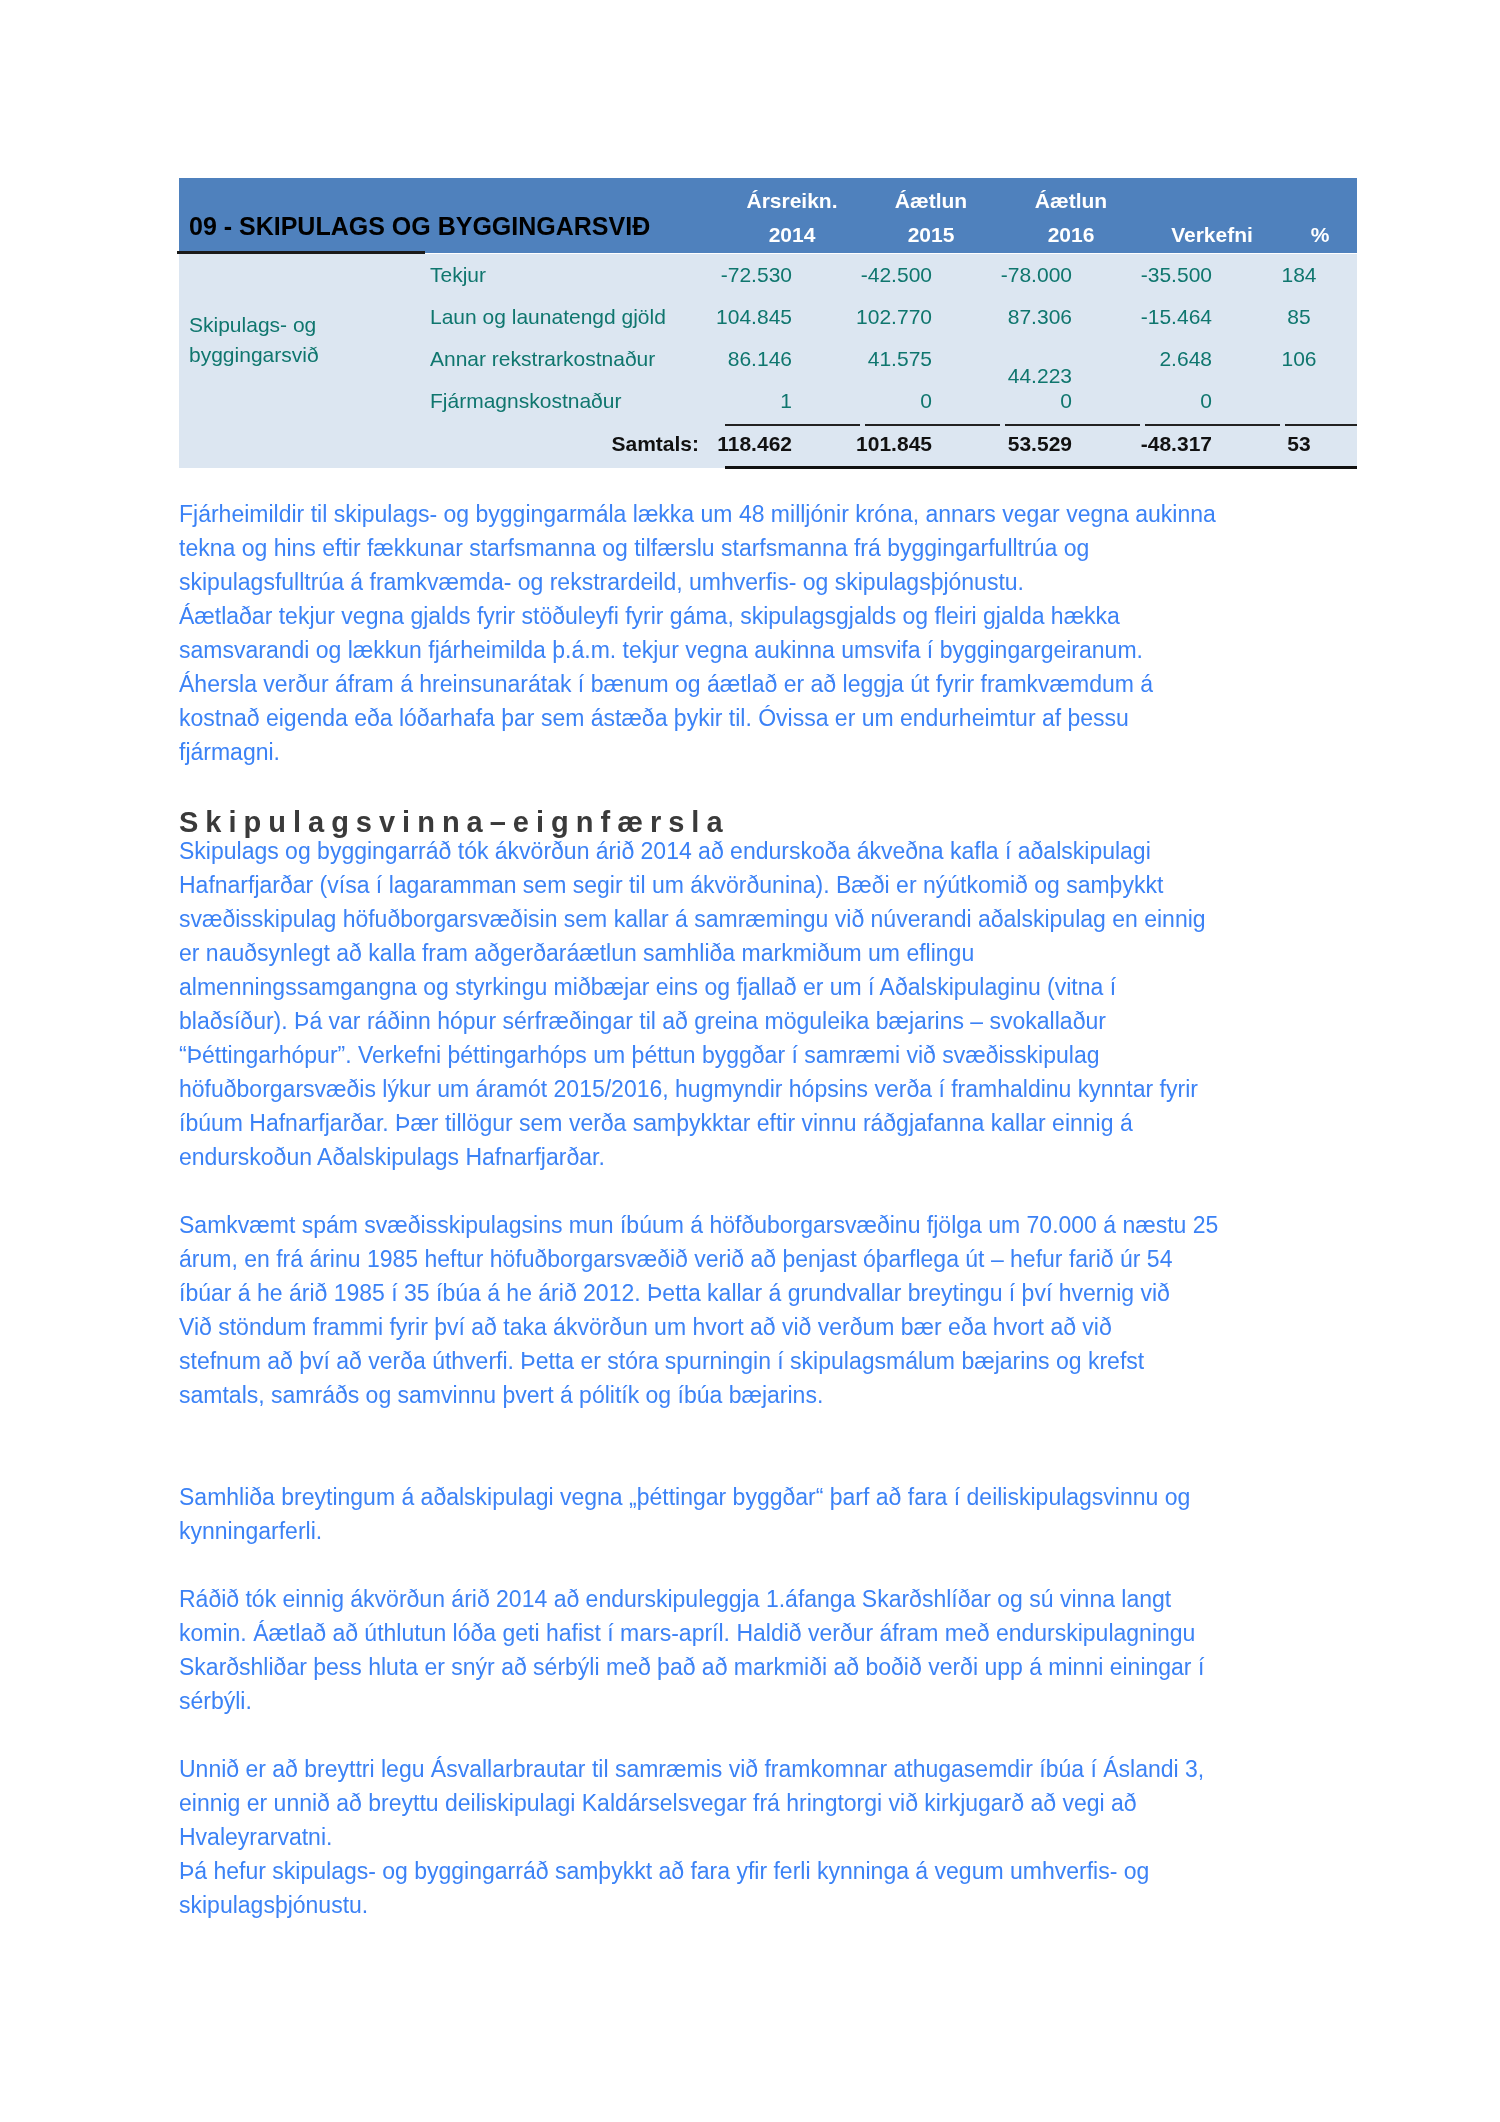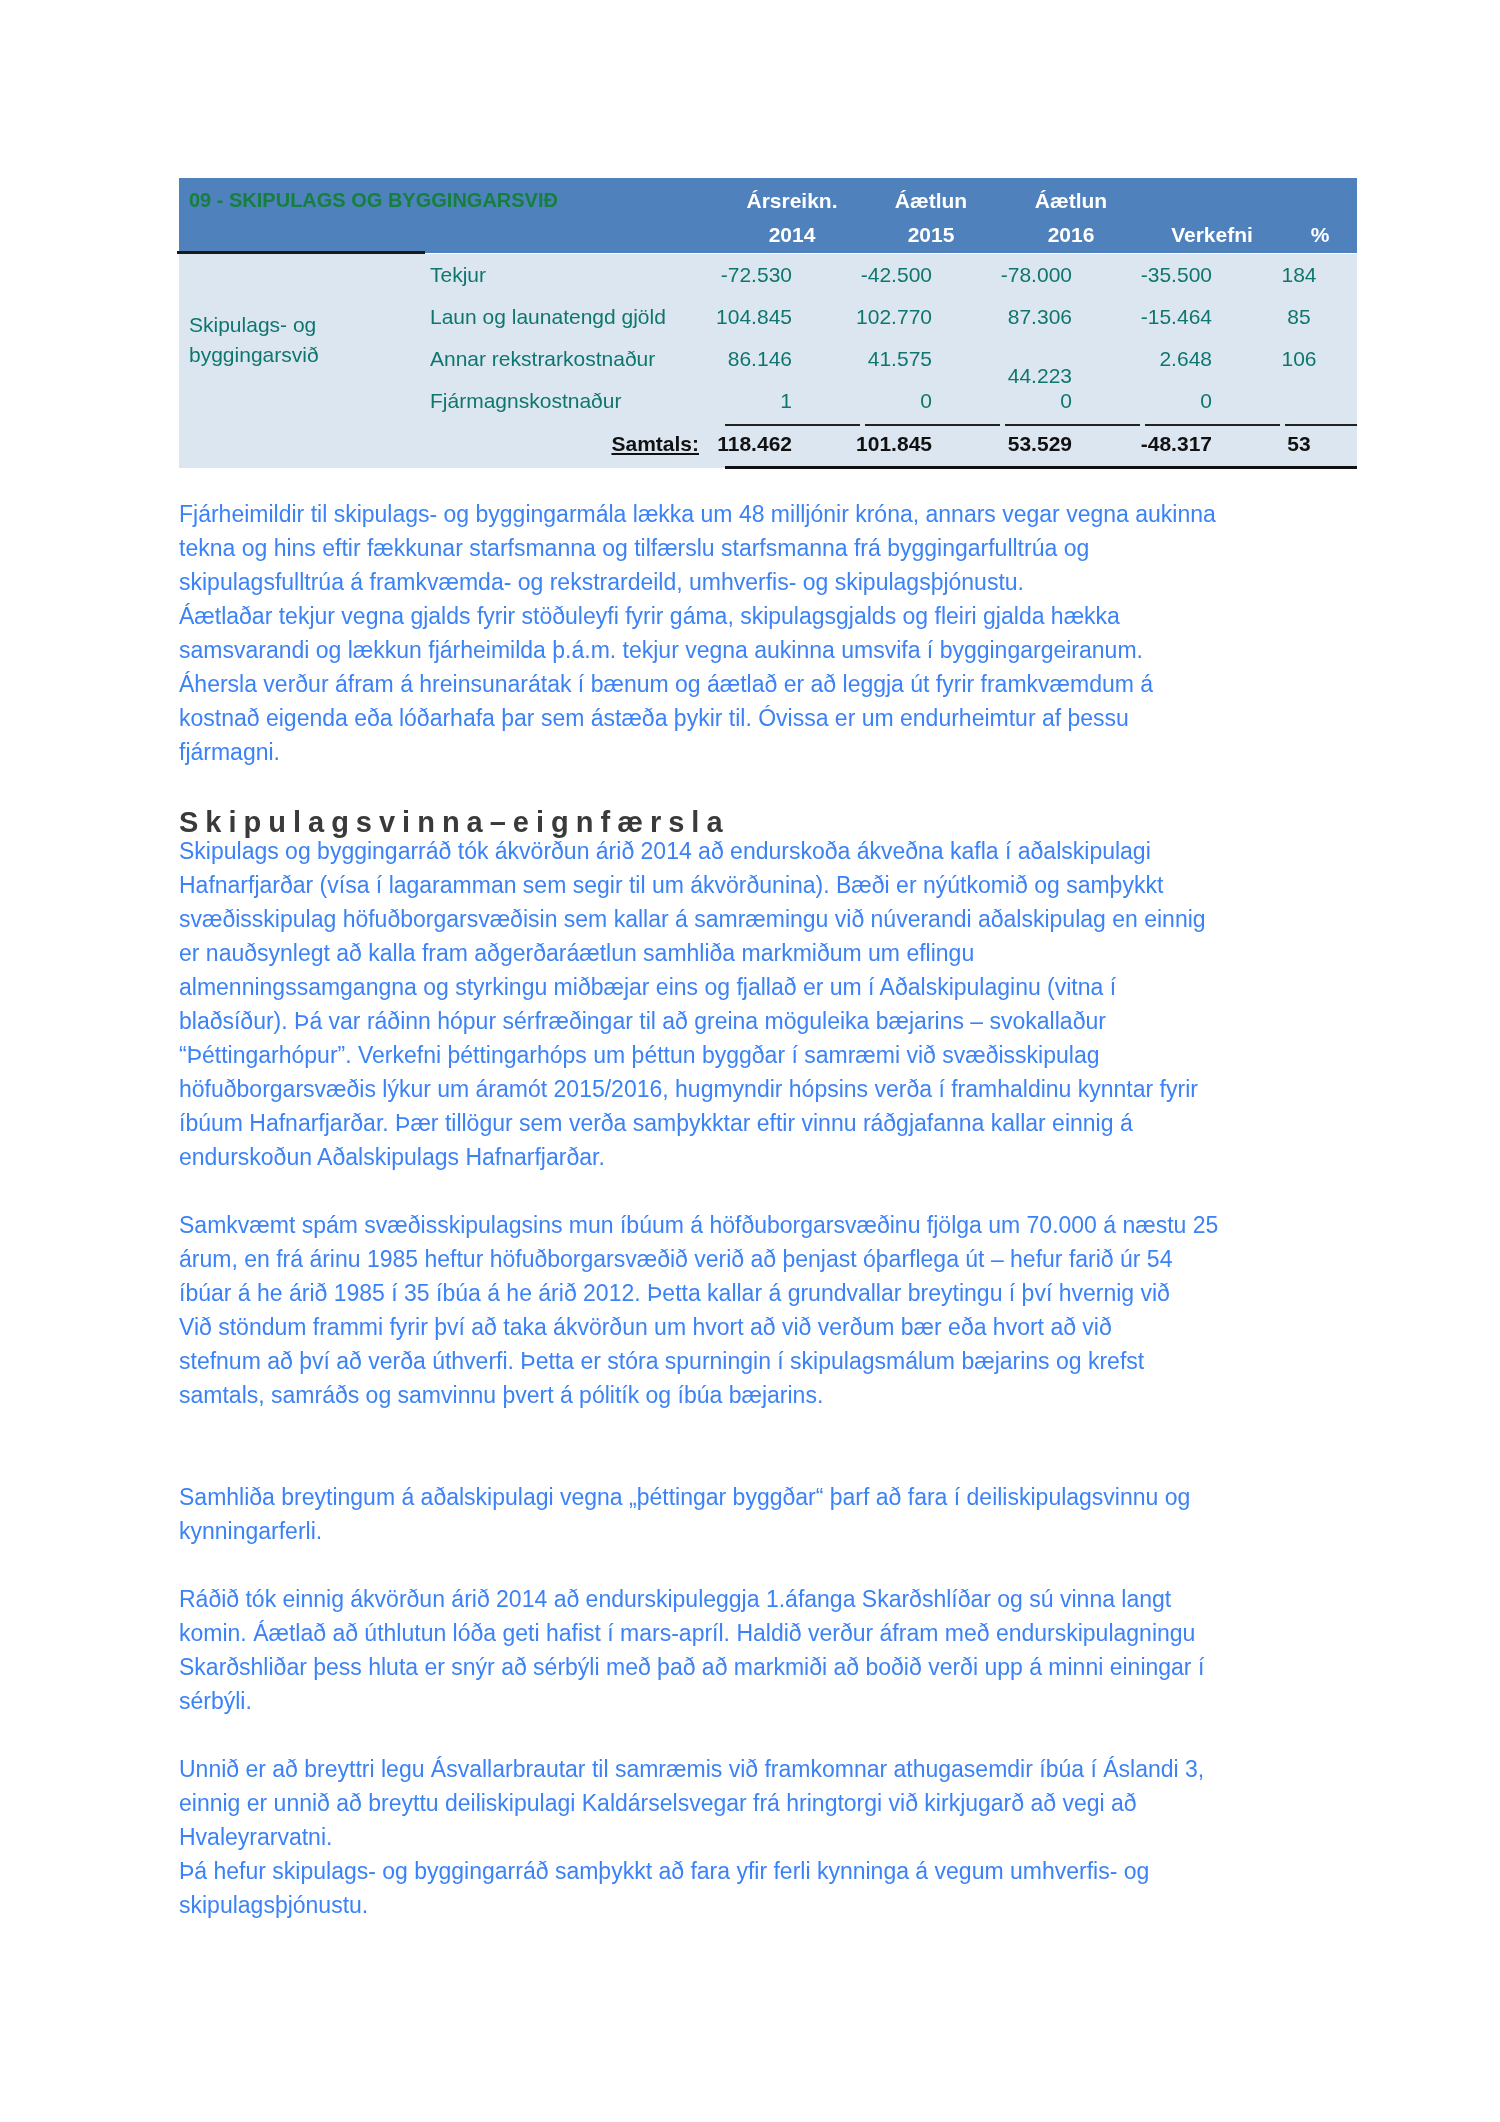--- a/index.html
+++ b/index.html
@@ -4,21 +4,21 @@
 <style>
   html, body { margin: 0; padding: 0; background: #ffffff; }
   body { width: 1500px; height: 2122px; position: relative; overflow: hidden;
          font-family: "Liberation Sans", "DejaVu Sans", sans-serif; color: #3a3a3a; }
 
   
   .budget-table { position: absolute; left: 179px; top: 178px; width: 1178px; height: 290px; }
   .hdr { position: absolute; left: 0; top: 0; width: 1178px; height: 75px; background: #4f81bd; }
   .hdr-rule { position: absolute; left: -2px; top: 73px; width: 248px; height: 3px; background: #1a1a1a; }
   .body-bg { position: absolute; left: 0; top: 76px; width: 1178px; height: 214px; background: #dce6f1; }
-  .hdr-text { position: absolute; color: #15803d; font-weight: bold; font-size: 20px; white-space: nowrap; }
+  .hdr-text { position: absolute; color: #000000; font-weight: bold; font-size: 25px; white-space: nowrap; margin-top: 23px; }
   .hdr-col { position: absolute; color: #ffffff; font-weight: bold; font-size: 21px; text-align: center; width: 140px; }
   .cell { position: absolute; font-size: 21px; color: #0f766e; white-space: nowrap; }
   .num { text-align: right; }
   .bold { font-weight: bold; color: #111; }
   .thin-rule { position: absolute; height: 2px; background: #222; }
   .thick-rule { position: absolute; height: 3px; background: #111; }
 
   
   .para { position: absolute; left: 179px; width: 1180px; font-size: 23px; line-height: 34px; color: #3b82f6; }
   .para span.line { display: block; white-space: nowrap; }
@@ -82,21 +82,21 @@
     <div class="cell" style="left:1070px; width:100px; top:211px; text-align:center;"></div>
   </div>
 
   <div class="thin-rule" style="left:546px; width:135px; top:246px;"></div>
   <div class="thin-rule" style="left:686px; width:135px; top:246px;"></div>
   <div class="thin-rule" style="left:826px; width:135px; top:246px;"></div>
   <div class="thin-rule" style="left:966px; width:135px; top:246px;"></div>
   <div class="thin-rule" style="left:1106px; width:72px; top:246px;"></div>
 
   <div>
-    <div class="cell bold num" style="left:300px; width:220px; top:254px;text-decoration:underline;">Samtals:</div>
+    <div class="cell bold num" style="left:300px; width:220px; top:254px;">Samtals:</div>
     <div class="cell bold num" style="left:480px; width:133px; top:254px;">118.462</div>
     <div class="cell bold num" style="left:620px; width:133px; top:254px;">101.845</div>
     <div class="cell bold num" style="left:760px; width:133px; top:254px;">53.529</div>
     <div class="cell bold num" style="left:900px; width:133px; top:254px;">-48.317</div>
     <div class="cell bold" style="left:1070px; width:100px; top:254px; text-align:center;">53</div>
   </div>
   <div class="thick-rule" style="left:546px; width:632px; top:288px;"></div>
 </div>
 
 <div class="para" style="top:497px;">

